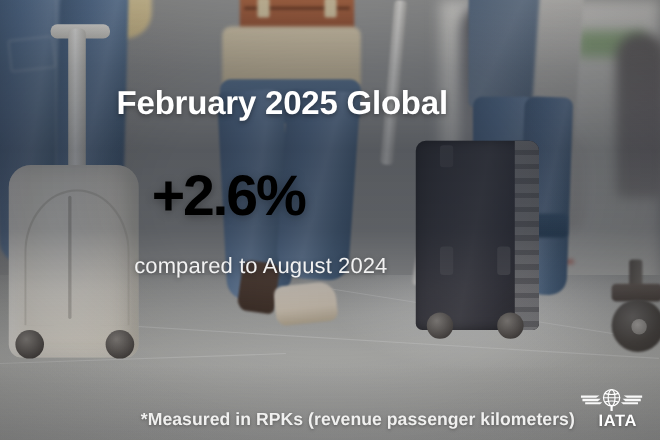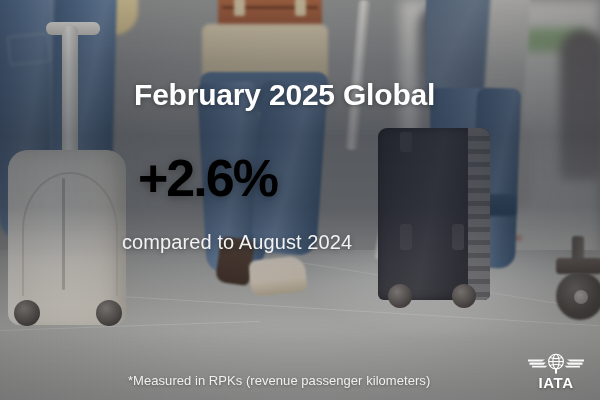--- a/index.html
+++ b/index.html
@@ -390,21 +390,20 @@
     position: absolute;
     left: 106px;
     top: 78px;
     width: 420px;
     color: #ffffff;
     font-size: 30px;
     font-weight: bold;
     line-height: 1.16;
     letter-spacing: -0.2px;
     text-shadow: 0 1px 5px rgba(0,0,0,0.38);
-    margin-left: 28px;
   }
   .headline .l2 { display: block; }
 
   .bignum {
     position: absolute;
     left: 138px;
     top: 152px;
     color: #000000;
     font-size: 52px;
     font-weight: bold;
@@ -422,40 +421,39 @@
     font-weight: normal;
     letter-spacing: 0.1px;
     text-shadow: 0 1px 5px rgba(0,0,0,0.40);
   }
 
   .footnote {
     position: absolute;
     left: 128px;
     top: 373px;
     color: #f0f0ef;
-    font-size: 13px;
-    font-weight: normal;
+    font-size: 16px;
+    font-weight: bold;
     letter-spacing: 0.05px;
     text-shadow: 0 1px 3px rgba(0,0,0,0.35);
   }
 
   
   .logo {
     position: absolute;
     left: 528px;
     top: 352px;
     width: 56px;
     height: 40px;
   }
   .logo svg { display: block; }
   .logo-word {
     position: absolute;
-    left: 0; top: 22px;
+    left: 16px; top: 22px;
     width: 56px;
-    text-align: center;
     color: #ffffff;
     font-size: 15px;
     font-weight: bold;
     letter-spacing: 0.6px;
     text-shadow: 0 1px 3px rgba(0,0,0,0.4);
   }
 </style>
 </head>
 <body>
 

